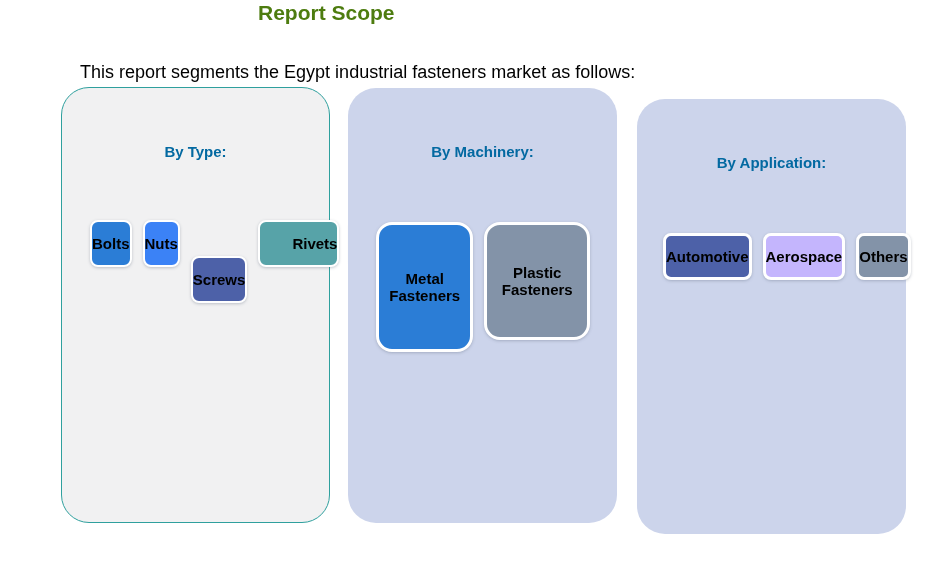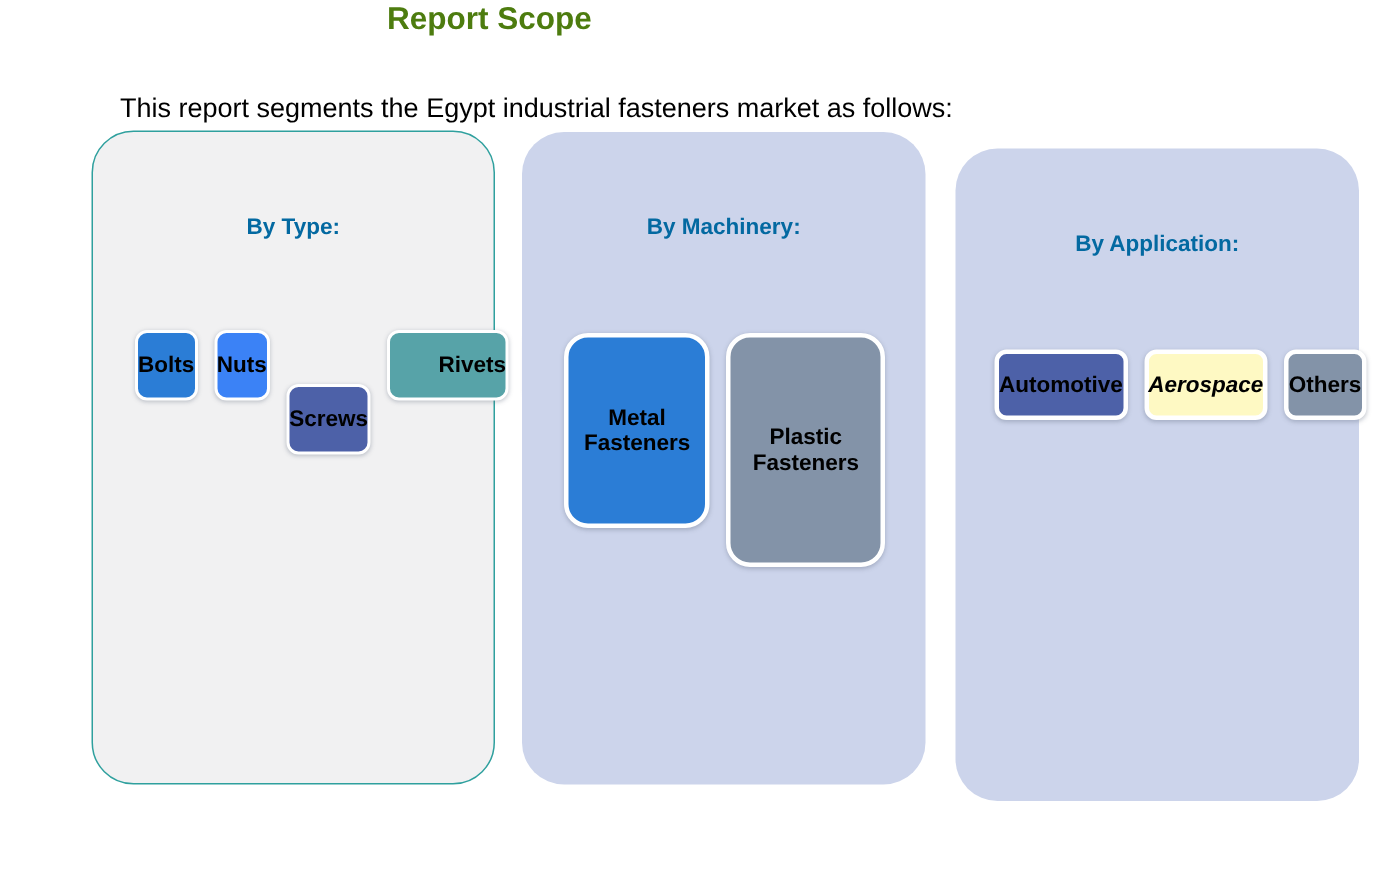--- a/index.html
+++ b/index.html
@@ -34,21 +34,21 @@
   .stack.s3{left:26px;top:134px;width:214px;gap:11px;}
   .seg{
     display:flex;align-items:center;justify-content:center;
     box-sizing:border-box;border:2px solid #ffffff;border-radius:8px;
     font-size:15px;font-weight:700;color:#000;text-align:center;
     box-shadow:0 1px 3px rgba(90,100,120,0.35);
   }
   .s1 .seg{height:47px;}
   .s2 .seg{border-width:3px;border-radius:16px;}
   .s2 .seg.big1{height:130px;}
-  .s2 .seg.big2{height:156px;}
+  .s2 .seg.big2{height:118px;}
   .s3 .seg{height:47px;border-width:3px;}
 </style>
 </head>
 <body>
 
 <div id="stage">
 
   <div class="page-title" style="color: #4d7c0f;">Report Scope</div>
 
   <div class="subtitle">This report segments the Egypt industrial fasteners market as follows:</div>
@@ -69,18 +69,18 @@
     <div class="stack s2">
       <div class="seg big1" style="background-color: rgb(43, 125, 214);">Metal Fasteners</div>
       <div class="seg big2" style="background-color: rgb(131, 147, 168);">Plastic Fasteners</div>
     </div>
   </div>
 
   <div class="panel p3" style="background-color: rgb(204, 212, 235); margin-top: 11px;">
     <div class="panel-heading">By Application:</div>
     <div class="stack s3">
       <div class="seg" style="background-color: rgb(77, 97, 168); text-align: center;">Automotive</div>
-      <div class="seg" style="background-color: #fef9c3; font-style: italic;">Aerospace</div>
+      <div class="seg" style="background-color: #c4b5fd;">Aerospace</div>
       <div class="seg" style="background-color: rgb(131, 147, 168);">Others</div>
     </div>
   </div>
 
 </div>
 
 </body></html>

